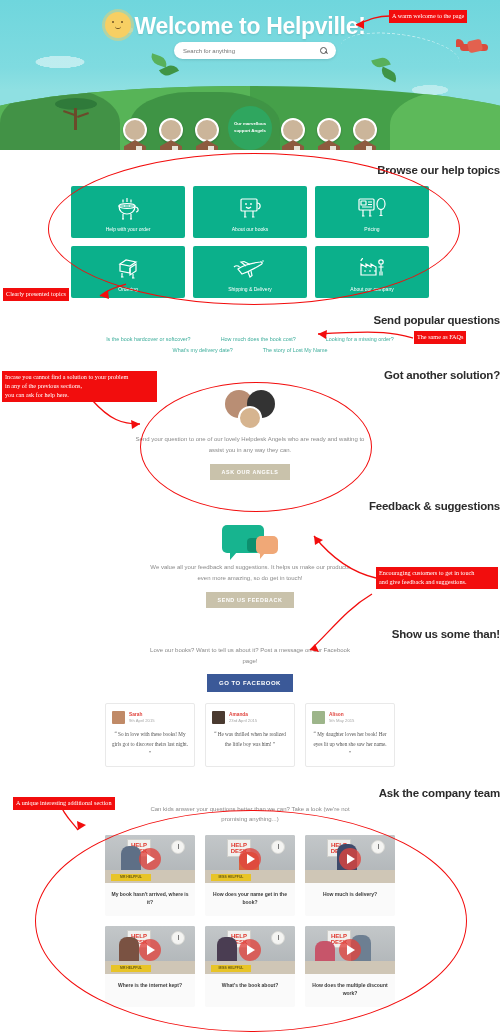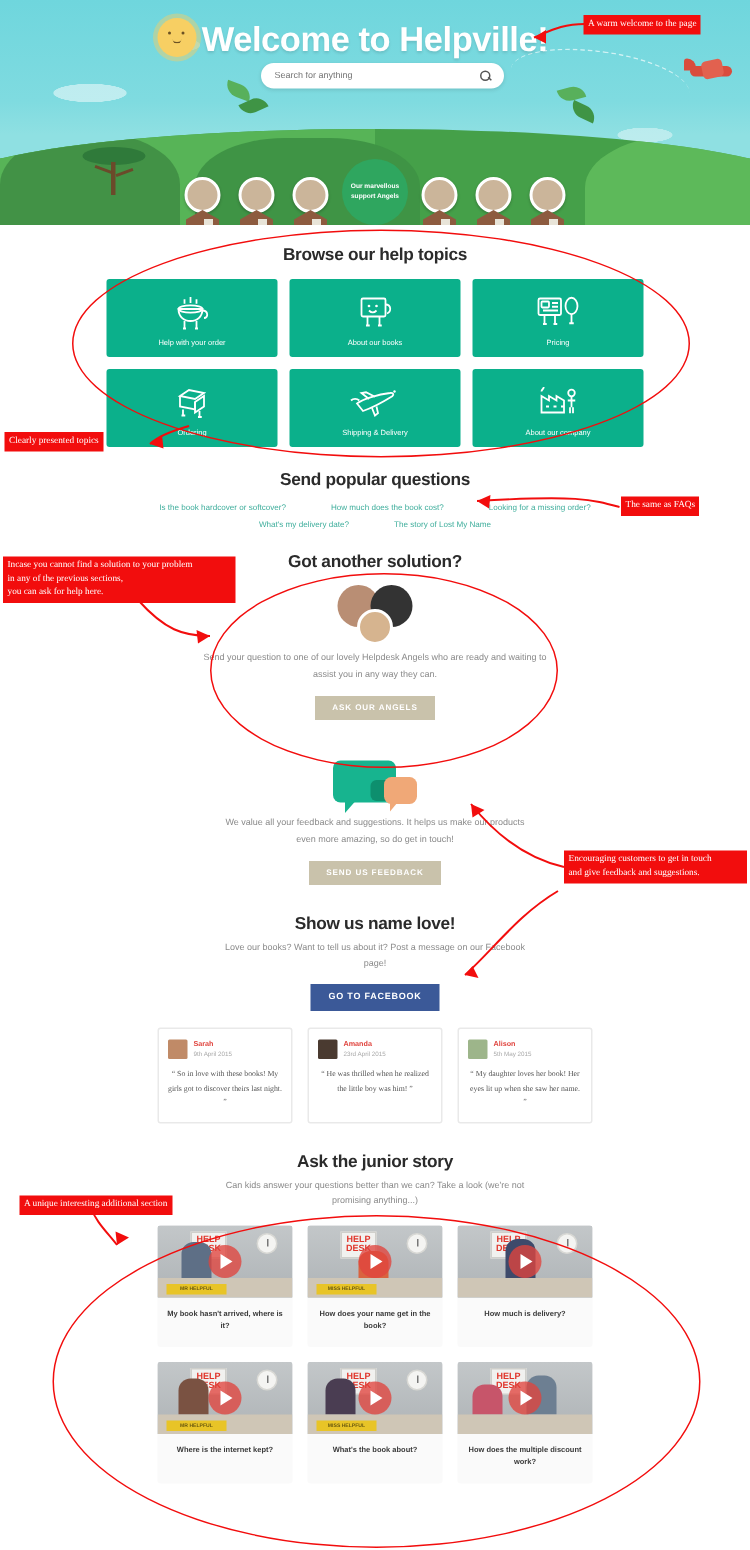--- a/index.html
+++ b/index.html
@@ -101,21 +101,21 @@
   .angel .house:after{content:"";position:absolute;left:12px;top:6px;width:6px;height:7px;background:#e8e4d8;}
   .angel.low{margin-top:14px;}
   .badge-circle{width:44px;height:44px;border-radius:50%;background:#2fa65f;color:#fff;
      display:flex;align-items:center;justify-content:center;text-align:center;
      font-size:4.4px;font-weight:bold;line-height:1.5;padding:4px;margin-bottom:4px;}
 
   .f1{background:#7d8b99;} .f2{background:#e6d3c2;} .f3{background:#5b8a5f;}
   .f4{background:#c9a98f;} .f5{background:#3a3a3a;} .f6{background:#b9c0bc;}
 
   
-  .section-title{text-align:center;font-size:11.5px;font-weight:bold;color:#2b2b2b;letter-spacing:-.2px;}
+  .section-title{text-align:right;font-size:11.5px;font-weight:bold;color:#2b2b2b;letter-spacing:-.2px;}
   .section-sub{text-align:center;font-size:6px;color:#8a8a8a;line-height:1.75;}
 
   
   .topics{padding-top:14px;}
   .tiles{display:grid;grid-template-columns:repeat(3,114px);gap:8px;justify-content:center;margin-top:10px;}
   .tile{height:52px;background:#0bb08b;border-radius:2px;display:flex;flex-direction:column;
         align-items:center;justify-content:flex-end;padding-bottom:6px;cursor:pointer;position:relative;}
   .tile .ill{position:absolute;top:8px;left:0;right:0;height:28px;display:flex;align-items:center;justify-content:center;}
   .tile .lbl{font-size:5px;color:#fff;}
   .ill svg{display:block;}
@@ -380,31 +380,32 @@
     <div class="angel-trio">
       <div class="trio-face a"></div>
       <div class="trio-face b"></div>
       <div class="trio-face c"></div>
     </div>
     <p class="section-sub" style="max-width:235px;margin:2px auto 0;">Send your question to one of our lovely Helpdesk Angels who are ready and waiting to assist you in any way they can.</p>
     <button class="btn-tan">ASK OUR ANGELS</button>
   </section>
 
   <section class="feedback">
+    <h2 class="section-title">Feedback &amp; suggestions</h2>
     <div class="bubbles">
       <div class="bubble-big"></div>
         <div class="bubble-ov"></div>
         <div class="bubble-sm"></div>
     </div>
     <p class="section-sub" style="max-width:210px;margin:2px auto 0;">We value all your feedback and suggestions. It helps us make our products even more amazing, so do get in touch!</p>
     <button class="btn-tan">SEND US FEEDBACK</button>
   </section>
 
   <section class="love">
-    <h2 class="section-title">Show us name love!</h2>
+    <h2 class="section-title">Show us some than!</h2>
     <p class="section-sub" style="max-width:200px;margin:5px auto 0;">Love our books? Want to tell us about it? Post a message on our Facebook page!</p>
     <button class="btn-fb">GO TO FACEBOOK</button>
 
     <div class="cards">
       <div class="card">
         <div class="card-head">
           <div class="card-av av1"></div>
           <div>
             <div class="card-name">Sarah</div>
             <div class="card-date">9th April 2015</div>
@@ -431,21 +432,21 @@
             <div class="card-name">Alison</div>
             <div class="card-date">5th May 2015</div>
           </div>
         </div>
         <div class="card-quote">“ My daughter loves her book! Her eyes lit up when she saw her name. ”</div>
       </div>
     </div>
   </section>
 
   <section class="junior">
-    <h2 class="section-title">Ask the junior story</h2>
+    <h2 class="section-title">Ask the company team</h2>
     <p class="section-sub" style="max-width:210px;margin:5px auto 0;">Can kids answer your questions better than we can? Take a look (we're not promising anything...)</p>
 
     <div class="vids">
 
       <div class="vid">
         <div class="thumb">
           <div class="wall"></div>
           <div class="sign">HELP DESK</div>
           <div class="clock"></div>
           <div class="kid" style="left:16px;background:#5e6f86;"></div>

